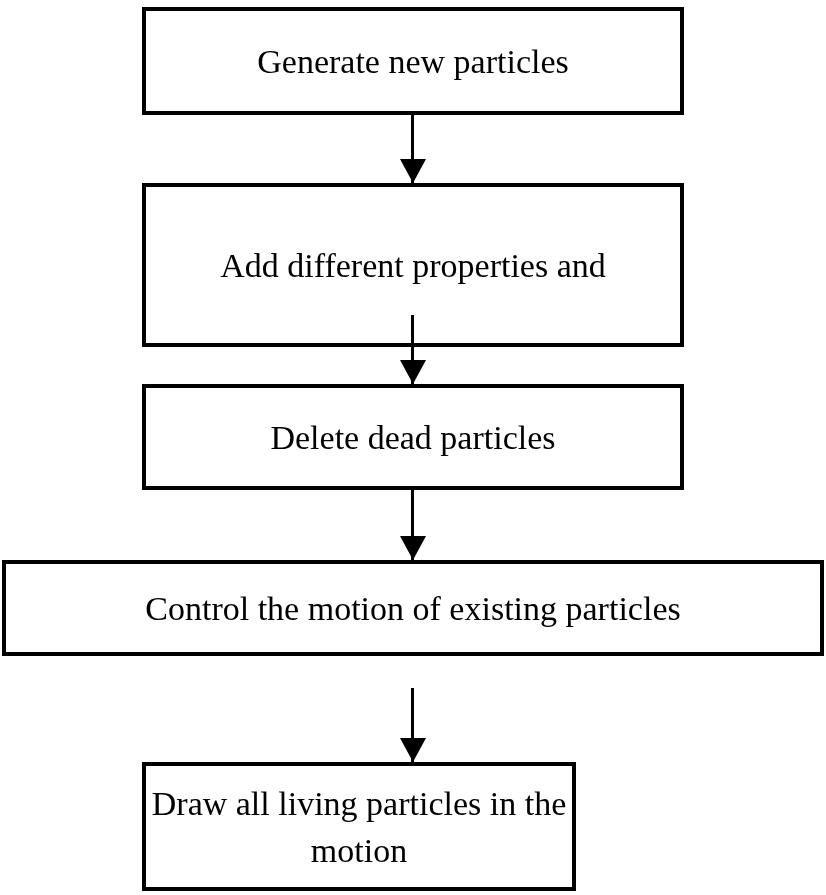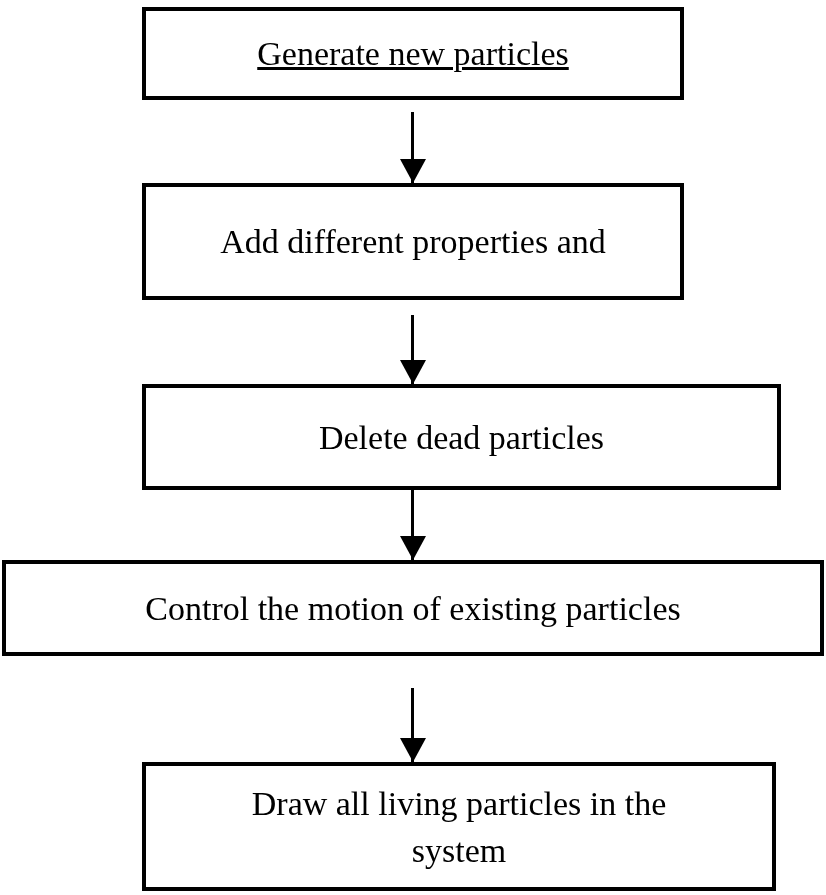--- a/index.html
+++ b/index.html
@@ -23,25 +23,25 @@
     border: 4px solid var(--box-border, #000000);
     display: flex;
     flex-direction: column;
     align-items: center;
     justify-content: center;
     text-align: center;
     font-size: 34px;
     line-height: 47px;
     white-space: nowrap;
   }
-  .box-1 { left: 142px; top: 7px;   width: 542px; height: 93px; text-decoration: underline; }
-  .box-2 { left: 142px; top: 183px; width: 542px; height: 117px; }
-  .box-3 { left: 142px; top: 384px; width: 639px; height: 106px; }
+  .box-1 { left: 142px; top: 7px;   width: 542px; height: 108px; }
+  .box-2 { left: 142px; top: 183px; width: 542px; height: 164px; }
+  .box-3 { left: 142px; top: 384px; width: 542px; height: 106px; }
   .box-4 { left: 2px;   top: 560px; width: 822px; height: 96px; }
-  .box-5 { left: 142px; top: 762px; width: 634px; height: 129px; text-align: right; }
+  .box-5 { left: 142px; top: 762px; width: 434px; height: 129px; text-align: right; }
 
   .flow-arrow {
     position: absolute;
     left: 411px;            
     width: 3px;
     background: var(--arrow, #000000);
   }
   .flow-arrow::after {
     content: "";
     position: absolute;
@@ -83,16 +83,16 @@
   <div class="flow-arrow arrow-3"></div>
 
   <div class="flow-box box-4">
     <div>Control the motion of existing particles</div>
   </div>
 
   <div class="flow-arrow arrow-4"></div>
 
   <div class="flow-box box-5">
     <div>Draw all living particles in the</div>
-    <div>system</div>
+    <div>motion</div>
   </div>
 
 </div>
 
 </body></html>

